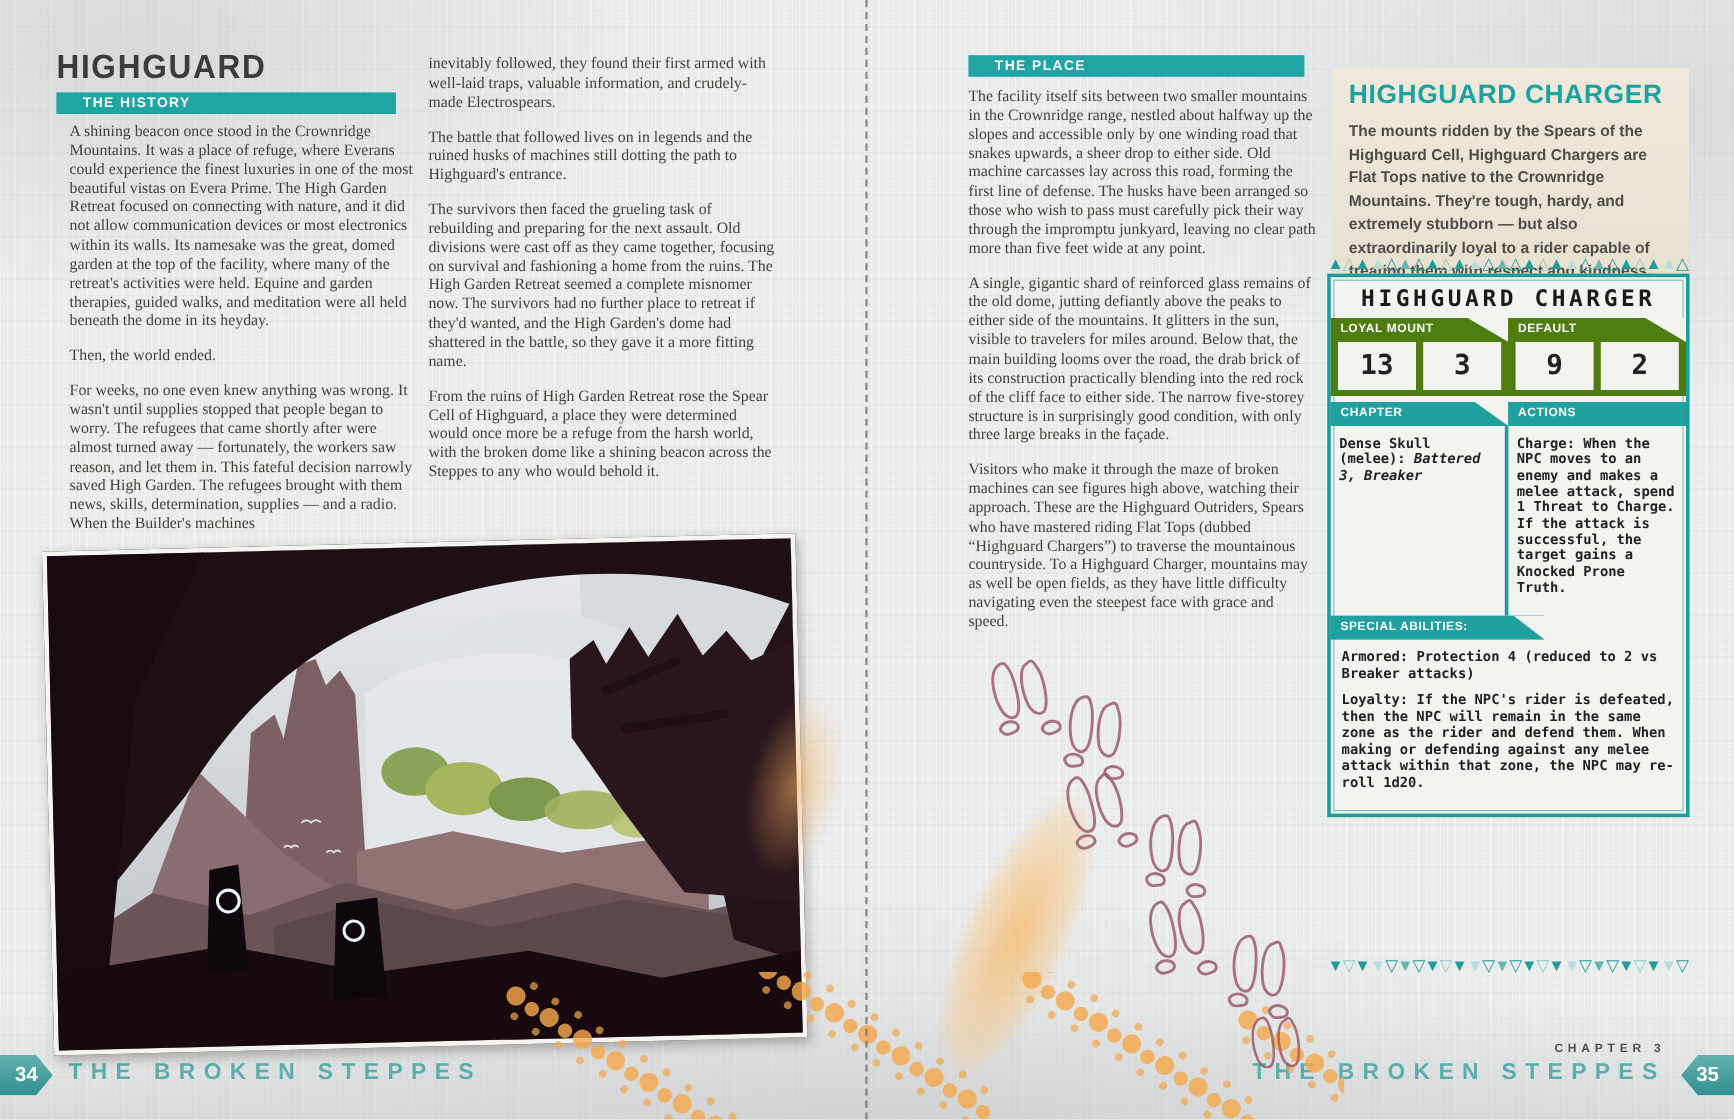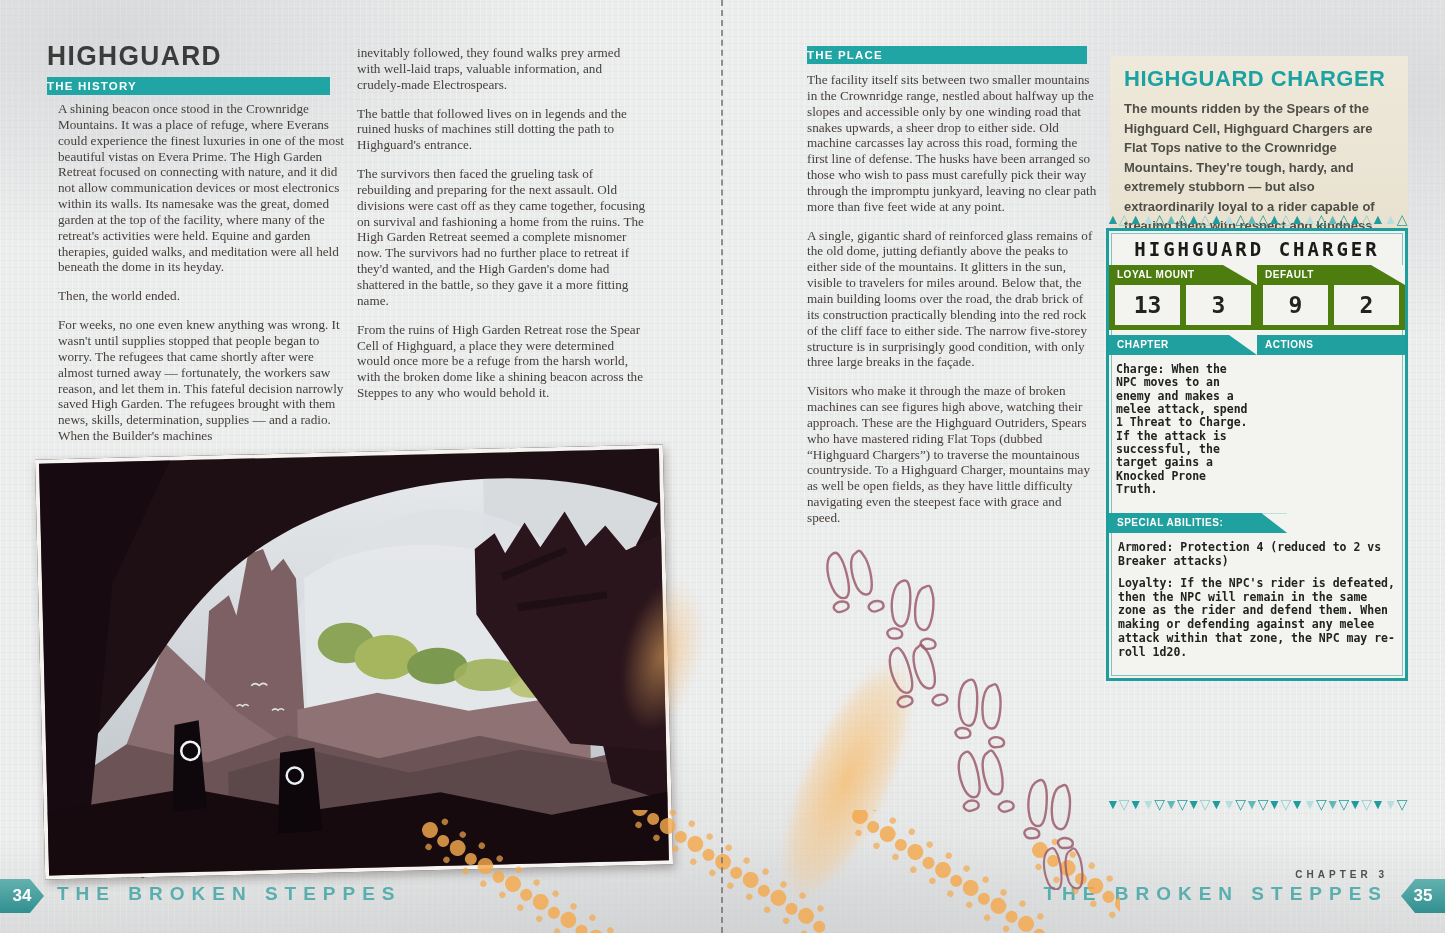--- a/index.html
+++ b/index.html
@@ -26,21 +26,21 @@
 
   
   .page-title{
     position:absolute;left:47px;top:40px;
     font-size:28px;font-weight:600;color:#3b3b3b;letter-spacing:1.5px;
     transform:scaleX(.94);transform-origin:left;
   }
   .teal-bar{
     position:absolute;height:18px;background:#21a4a4;color:#fff;
     font-size:11.5px;font-weight:bold;letter-spacing:1.2px;
-    line-height:18px;padding-left:0;box-sizing:border-box;
+    line-height:18px;padding-left:22px;box-sizing:border-box;
   }
   .body-col{
     position:absolute;color:#453f3a;font-family:"Liberation Serif",serif;
     font-size:13.2px;line-height:1.2;
   }
   .body-col p{margin:0 0 13px 0;}
 
   
   .photo{
     position:absolute;left:40px;top:452px;width:620px;height:412px;
@@ -221,21 +221,21 @@
 <div class="page" id="left-page">
   <div class="page-title">HIGHGUARD</div>
   <div class="teal-bar" style="left:47px;top:77px;width:283px;">THE HISTORY</div>
 
   <div class="body-col" style="left:58px;top:101px;width:288px;">
     <p>A shining beacon once stood in the Crownridge Mountains. It was a place of refuge, where Everans could experience the finest luxuries in one of the most beautiful vistas on Evera Prime. The High Garden Retreat focused on connecting with nature, and it did not allow communication devices or most electronics within its walls. Its namesake was the great, domed garden at the top of the facility, where many of the retreat's activities were held. Equine and garden therapies, guided walks, and meditation were all held beneath the dome in its heyday.</p>
     <p>Then, the world ended.</p>
     <p>For weeks, no one even knew anything was wrong. It wasn't until supplies stopped that people began to worry. The refugees that came shortly after were almost turned away — fortunately, the workers saw reason, and let them in. This fateful decision narrowly saved High Garden. The refugees brought with them  news, skills, determination, supplies — and a radio. When the Builder's machines</p>
   </div>
   <div class="body-col" style="left:357px;top:45px;width:290px;">
-    <p>inevitably followed, they found walks prey armed with well-laid traps, valuable information, and crudely-made Electrospears.</p>
+    <p>inevitably followed, they found their first armed with well-laid traps, valuable information, and crudely-made Electrospears.</p>
     <p>The battle that followed lives on in legends and the ruined husks of machines still dotting the path to Highguard's entrance.</p>
     <p>The survivors then faced the grueling task of rebuilding and preparing for the next assault. Old divisions were cast off as they came together, focusing on survival and fashioning a home from the ruins. The High Garden Retreat seemed a complete misnomer now. The survivors had no further place to retreat if they'd wanted, and the High Garden's dome had shattered in the battle, so they gave it a more fitting name.</p>
     <p>From the ruins of High Garden Retreat rose the Spear Cell of Highguard, a place they were determined would once more be a refuge from the harsh world, with the broken dome like a shining beacon across the Steppes to any who would behold it.</p>
   </div>
 
   <div class="photo">
     <svg viewBox="0 0 615 408" preserveAspectRatio="none">
       <defs>
         <linearGradient id="sky" x1="0" y1="0" x2="0" y2="1">
           <stop offset="0" stop-color="#e8eaec"></stop>
@@ -334,20 +334,26 @@
       </div>
     </div>
   </div>
 
   <div class="sb-waband">
     <div class="sb-wa-label"><span>CHAPTER</span><span class="notch"></span></div>
     <div class="sb-wa-label"><span>ACTIONS</span></div>
   </div>
 
   <div class="sb-content">
+    <div class="sb-col weapons">
+      <div class="sb-entry">
+        <b>Dense Skull (melee):</b>
+        <i>Battered 3, Breaker</i>
+      </div>
+    </div>
     <div class="sb-col actions">
       <div class="sb-entry">
         <b>Charge:</b>
         <span>When the NPC moves to an enemy and makes a melee attack, spend 1 Threat to Charge. If the attack is successful, the target gains a Knocked Prone Truth.</span>
       </div>
     </div>
   </div>
 
   <div class="sb-specialband"><span>SPECIAL ABILITIES:</span><span class="notch"></span></div>
 

